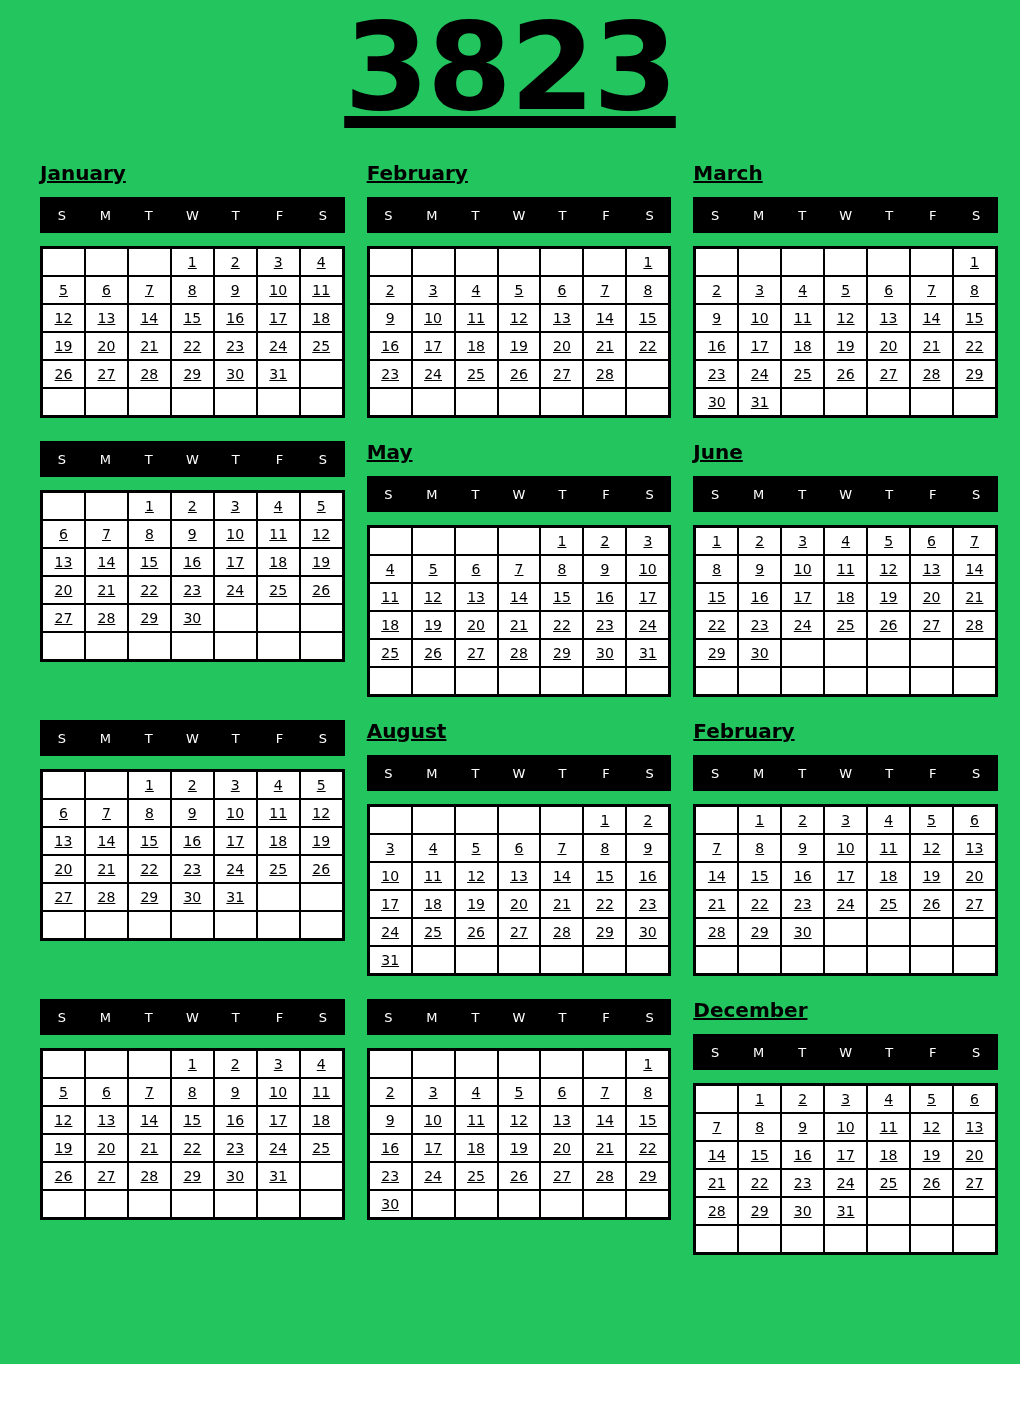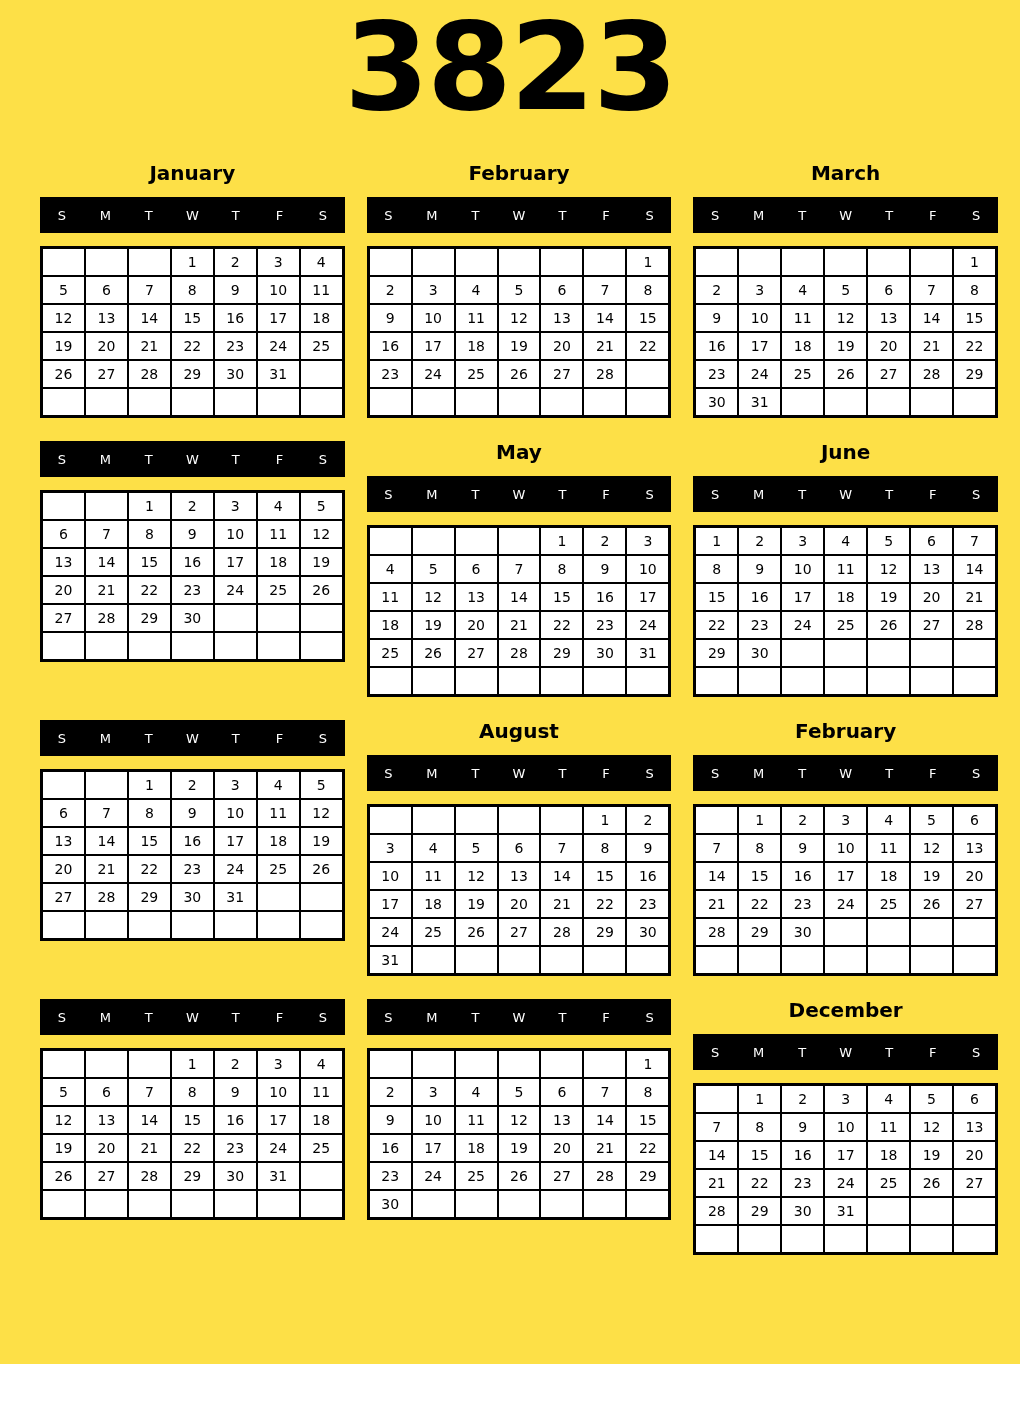--- a/index.html
+++ b/index.html
@@ -6,42 +6,43 @@
     margin: 0;
     padding: 0;
     background: #ffffff;
     font-family: "DejaVu Sans", sans-serif;
     color: #000000;
   }
   .page {
     position: relative;
     width: 1020px;
     height: 1364px;
-    background: #fde047;
+    background: #22c55e;
     overflow: hidden;
+    text-decoration: underline;
   }
   .year-title {
     margin: 6px 0 34px 0;
     text-align: center;
     font-size: 122px;
     line-height: 1;
     font-weight: bold;
     letter-spacing: -2px;
   }
   .months {
     display: grid;
     grid-template-columns: repeat(3, 1fr);
     column-gap: 22px;
     row-gap: 23px;
     margin: 0 22px 0 40px;
   }
   .month { }
   .month-name {
     margin: 0 0 12px 0;
-    text-align: center;
+    text-align: left;
     font-size: 20px;
     font-weight: bold;
     line-height: 23px;
   }
   .dow-bar {
     display: grid;
     grid-template-columns: repeat(7, 1fr);
     background: #000000;
     color: #ffffff;
     height: 36px;

